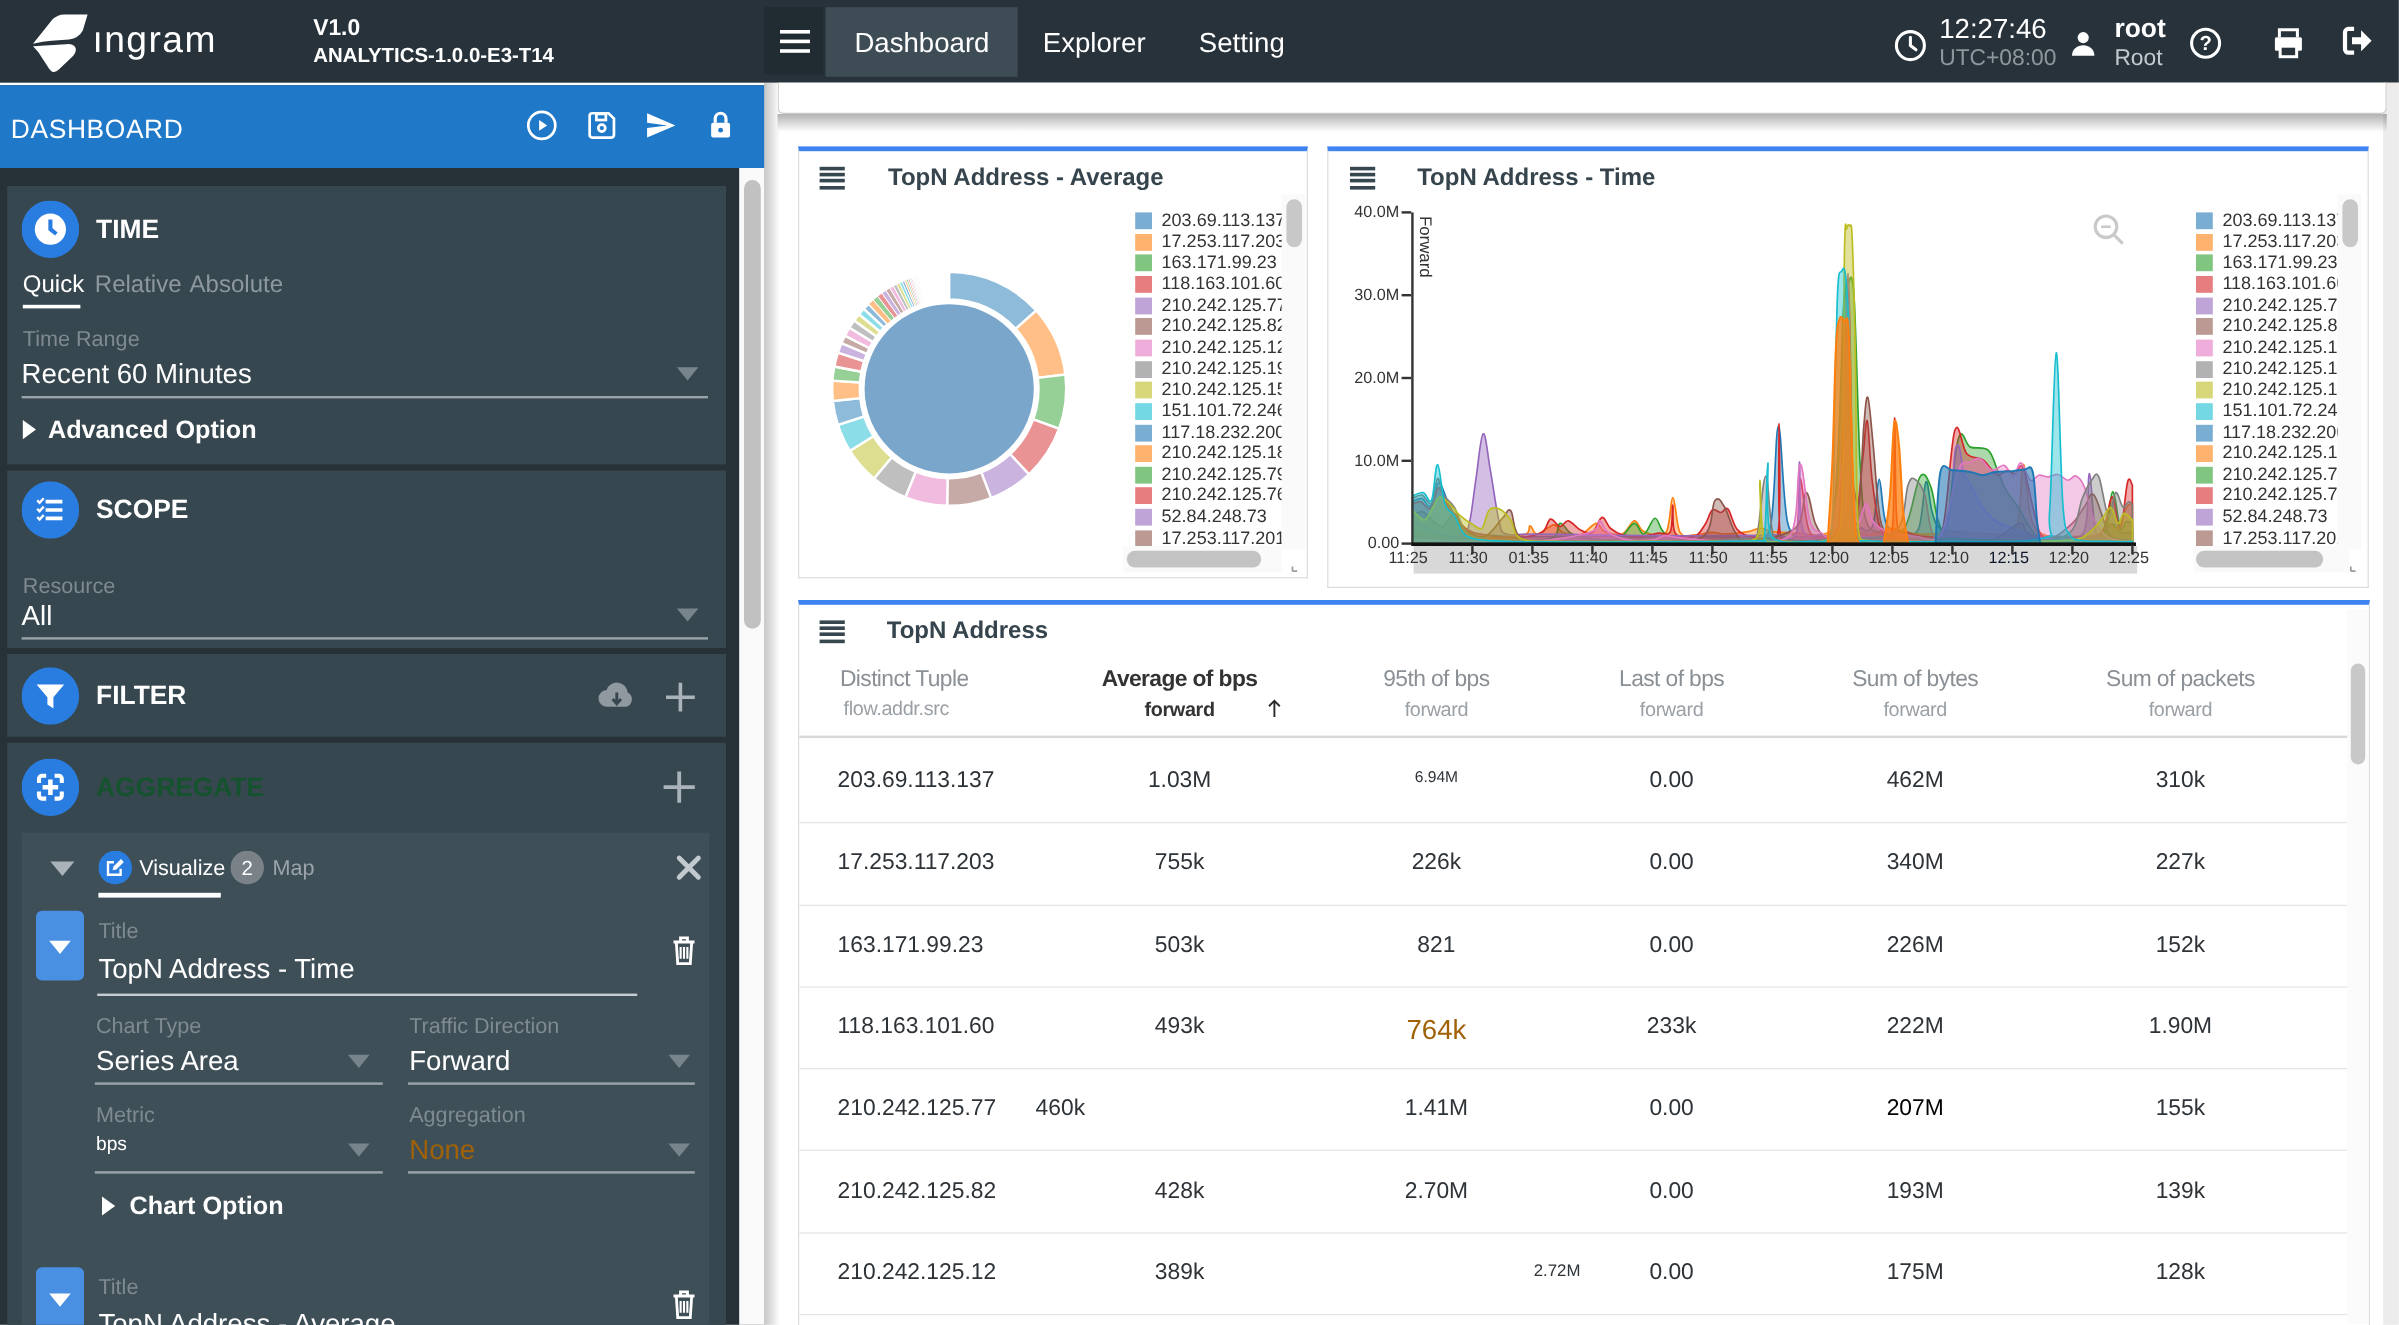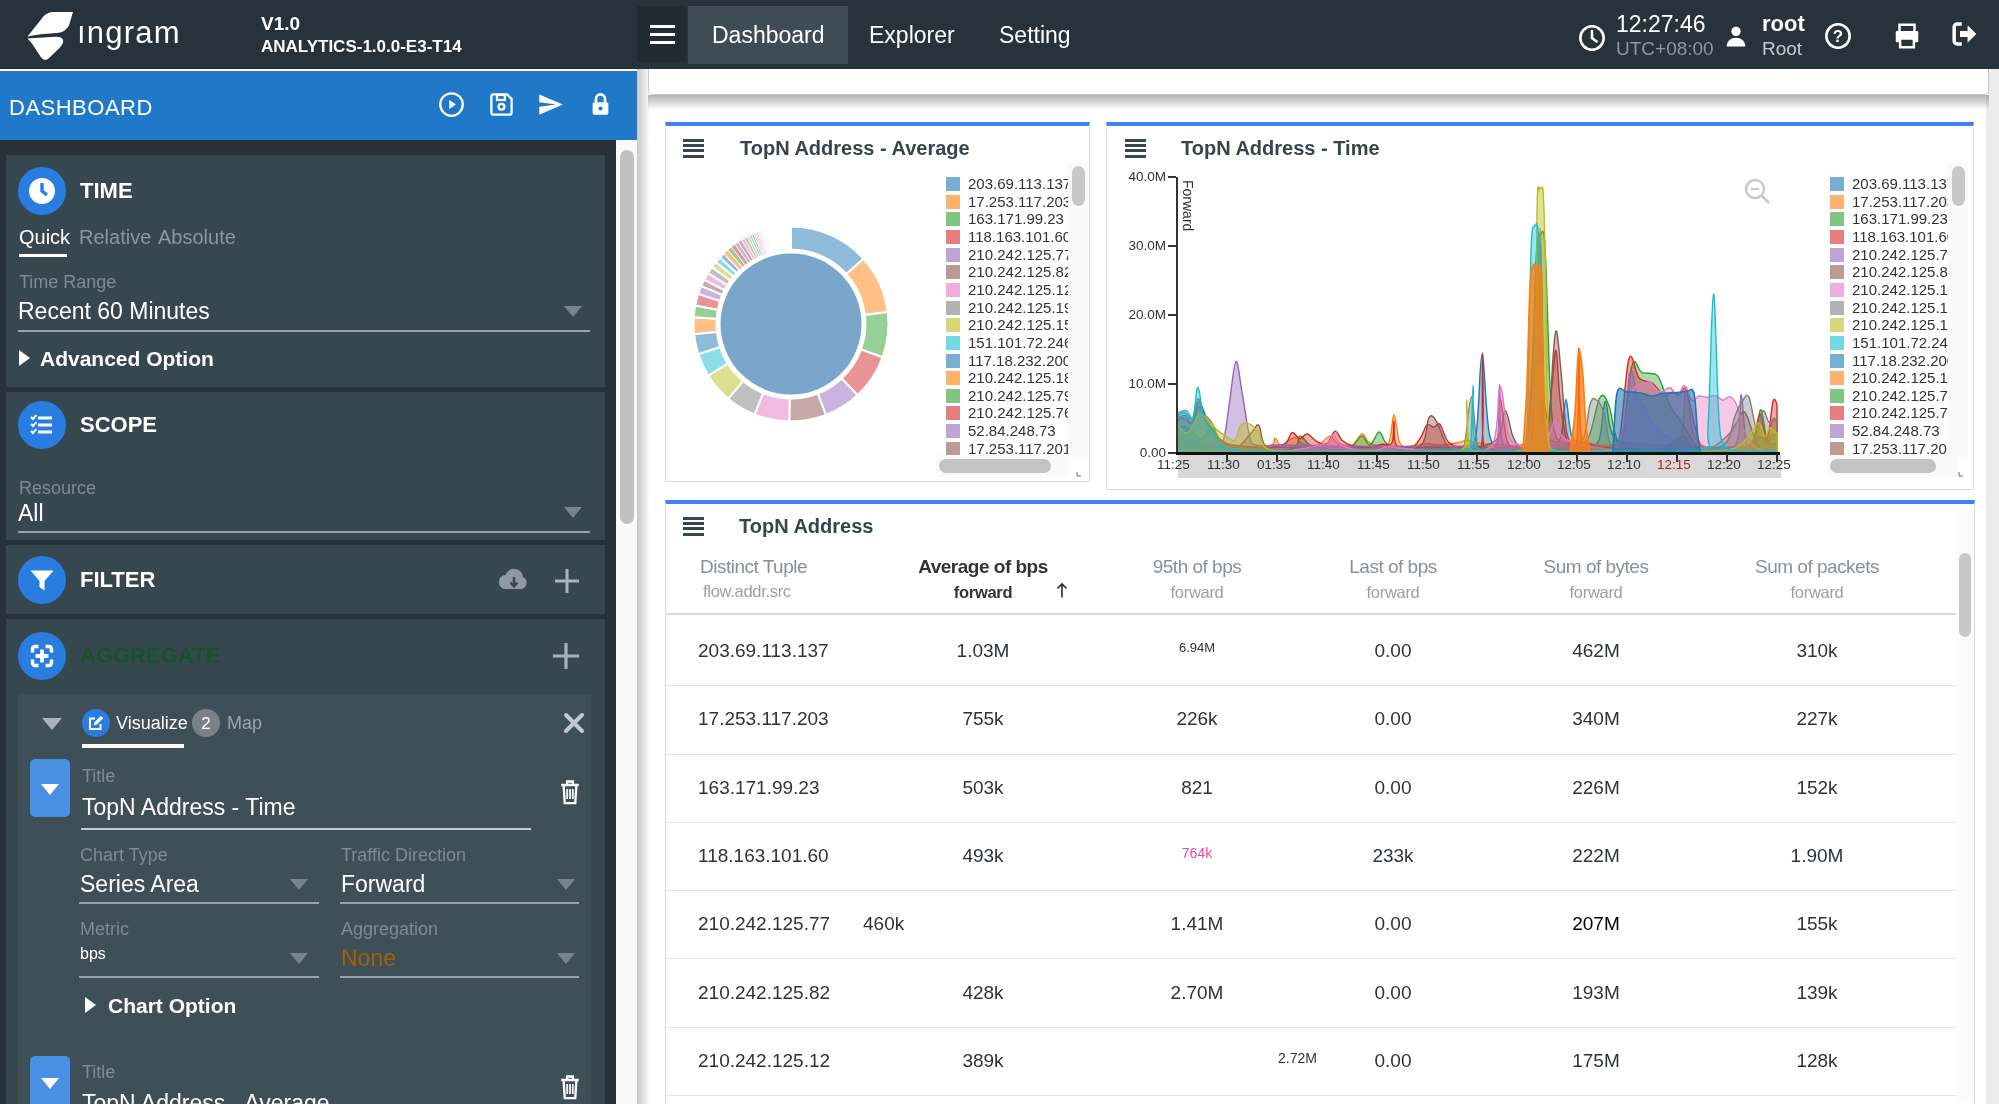--- a/index.html
+++ b/index.html
@@ -334,21 +334,21 @@
 <div class="abs nw" style="left:1407px;top:457px;font-size:13.5px;color:#333">11:50</div>
 <div class="abs" style="left:1476px;top:454px;width:2px;height:8px;background:#333"></div>
 <div class="abs nw" style="left:1457px;top:457px;font-size:13.5px;color:#333">11:55</div>
 <div class="abs" style="left:1526px;top:454px;width:2px;height:8px;background:#333"></div>
 <div class="abs nw" style="left:1507px;top:457px;font-size:13.5px;color:#333">12:00</div>
 <div class="abs" style="left:1576px;top:454px;width:2px;height:8px;background:#333"></div>
 <div class="abs nw" style="left:1557px;top:457px;font-size:13.5px;color:#333">12:05</div>
 <div class="abs" style="left:1626px;top:454px;width:2px;height:8px;background:#333"></div>
 <div class="abs nw" style="left:1607px;top:457px;font-size:13.5px;color:#333">12:10</div>
 <div class="abs" style="left:1676px;top:454px;width:2px;height:8px;background:#333"></div>
-<div class="abs nw" style="left:1657px;top:457px;font-size:13.5px;color:#b91c1c">12:15</div>
+<div class="abs nw" style="left:1657px;top:457px;font-size:13.5px;color:#0f172a">12:15</div>
 <div class="abs" style="left:1726px;top:454px;width:2px;height:8px;background:#333"></div>
 <div class="abs nw" style="left:1707px;top:457px;font-size:13.5px;color:#333">12:20</div>
 <div class="abs" style="left:1776px;top:454px;width:2px;height:8px;background:#333"></div>
 <div class="abs nw" style="left:1757px;top:457px;font-size:13.5px;color:#333">12:25</div>
 <div class="abs nw" style="left:1180px;top:180px;font-size:14px;color:#333;writing-mode:vertical-rl">Forward</div>
 <svg class="abs" style="left:1742px;top:176px" width="30" height="30" viewBox="0 0 30 30">
 <circle cx="13" cy="13" r="9" fill="none" stroke="#c9c9c9" stroke-width="2.6"></circle>
 <path d="M19.5 19.5L27 27" stroke="#c9c9c9" stroke-width="2.6"></path>
 <path d="M9 13h8" stroke="#c9c9c9" stroke-width="2.2"></path>
   </svg>
@@ -431,21 +431,21 @@
 <div class="abs" style="left:666px;top:754px;width:1308px;height:1px;background:#e4e4e4"></div>
 <div class="abs nw" style="left:698px;top:777px;font-size:19px;color:#2e3338">163.171.99.23</div>
 <div class="abs nw" style="left:863px;top:777px;width:240px;text-align:center;font-size:19px;color:#2e3338">503k</div>
 <div class="abs nw" style="left:1077px;top:777px;width:240px;text-align:center;font-size:19px;color:#2e3338">821</div>
 <div class="abs nw" style="left:1273px;top:777px;width:240px;text-align:center;font-size:19px;color:#2e3338">0.00</div>
 <div class="abs nw" style="left:1476px;top:777px;width:240px;text-align:center;font-size:19px;color:#2e3338">226M</div>
 <div class="abs nw" style="left:1697px;top:777px;width:240px;text-align:center;font-size:19px;color:#2e3338">152k</div>
 <div class="abs" style="left:666px;top:822px;width:1308px;height:1px;background:#e4e4e4"></div>
 <div class="abs nw" style="left:698px;top:845px;font-size:19px;color:#2e3338">118.163.101.60</div>
 <div class="abs nw" style="left:863px;top:845px;width:240px;text-align:center;font-size:19px;color:#2e3338">493k</div>
-<div class="abs nw" style="left:1077px;top:845px;width:240px;text-align:center;font-size:14px;color:#ec4899">764k</div>
+<div class="abs nw" style="left:1077px;top:845px;width:240px;text-align:center;font-size:23px;color:#a16207">764k</div>
 <div class="abs nw" style="left:1273px;top:845px;width:240px;text-align:center;font-size:19px;color:#2e3338">233k</div>
 <div class="abs nw" style="left:1476px;top:845px;width:240px;text-align:center;font-size:19px;color:#2e3338">222M</div>
 <div class="abs nw" style="left:1697px;top:845px;width:240px;text-align:center;font-size:19px;color:#2e3338">1.90M</div>
 <div class="abs" style="left:666px;top:890px;width:1308px;height:1px;background:#e4e4e4"></div>
 <div class="abs nw" style="left:698px;top:913px;font-size:19px;color:#2e3338">210.242.125.77</div>
 <div class="abs nw" style="left:863px;top:913px;width:240px;text-align:left;font-size:19px;color:#2e3338">460k</div>
 <div class="abs nw" style="left:1077px;top:913px;width:240px;text-align:center;font-size:19px;color:#2e3338">1.41M</div>
 <div class="abs nw" style="left:1273px;top:913px;width:240px;text-align:center;font-size:19px;color:#2e3338">0.00</div>
 <div class="abs nw" style="left:1476px;top:913px;width:240px;text-align:center;font-size:19px;color:#000000">207M</div>
 <div class="abs nw" style="left:1697px;top:913px;width:240px;text-align:center;font-size:19px;color:#2e3338">155k</div>

